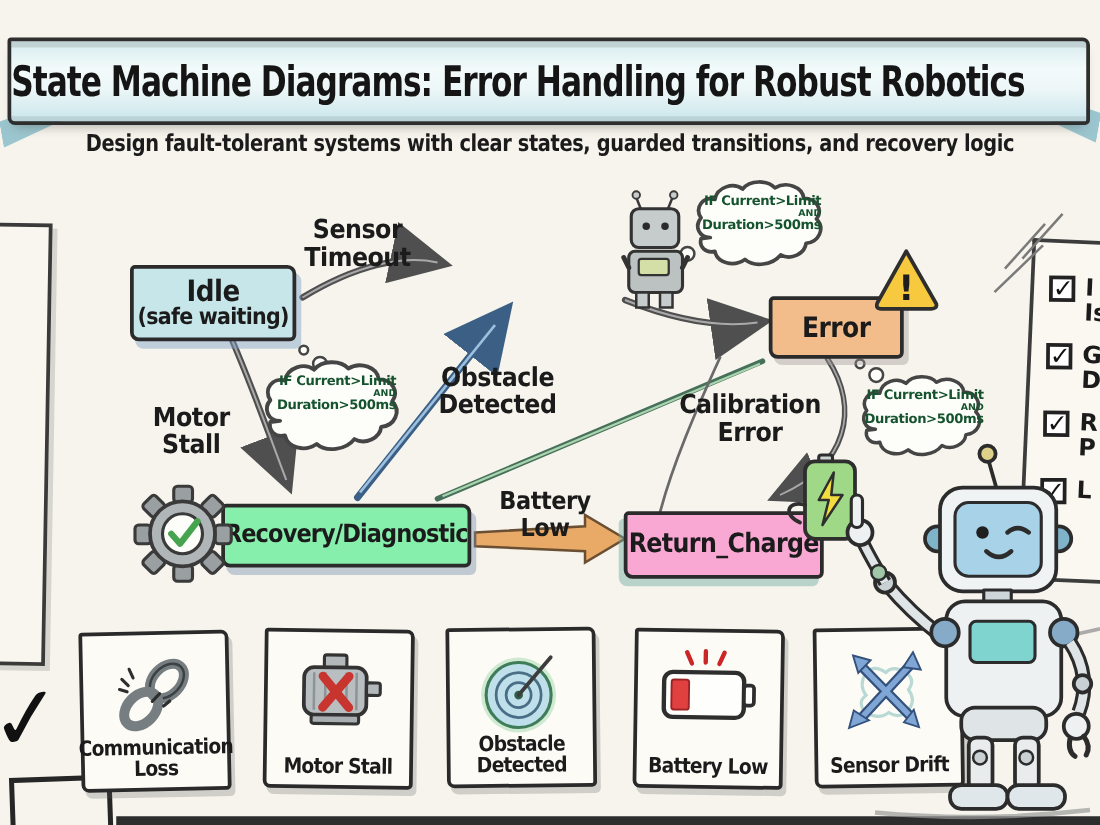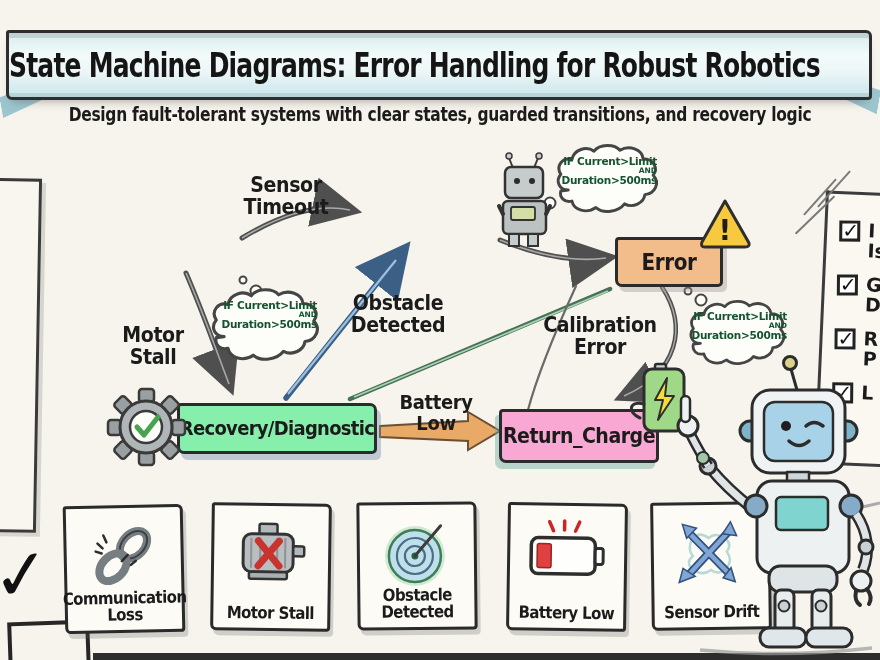--- a/index.html
+++ b/index.html
@@ -181,20 +181,24 @@
       <circle cx="550" cy="203" r="5.5" fill="#fdfdfa" stroke="#454545" stroke-width="2"></circle>
       <use href="#cloudShape" x="551" y="142" width="112" height="72"></use>
     </g>
     <g>
       <circle cx="688" cy="291" r="3.5" fill="#fdfdfa" stroke="#454545" stroke-width="2"></circle>
       <circle cx="701" cy="300" r="5.5" fill="#fdfdfa" stroke="#454545" stroke-width="2"></circle>
       <use href="#cloudShape" x="681" y="298" width="112" height="68"></use>
     </g>
   </svg>
 
+  <div class="abs state st-idle">
+    <div class="st-title">Idle</div>
+    <div class="st-sub">(safe waiting)</div>
+  </div>
   <div class="abs state st-error">
     <div class="st-title">Error</div>
   </div>
   <div class="abs state st-recovery">
     <div class="st-title">Recovery/Diagnostic</div>
   </div>
   <div class="abs state st-charge">
     <div class="st-title">Return_Charge</div>
   </div>
 

